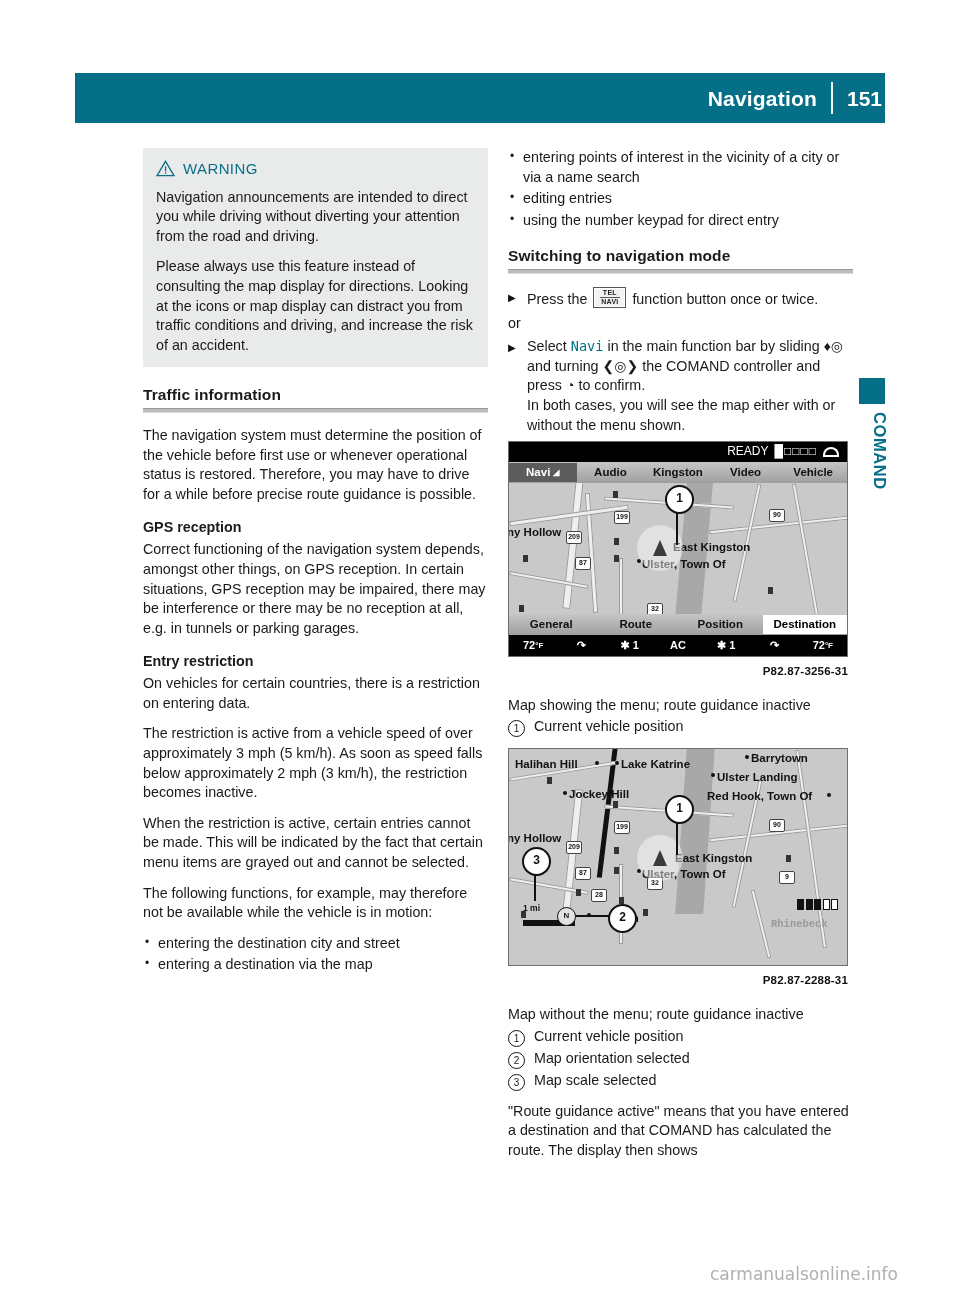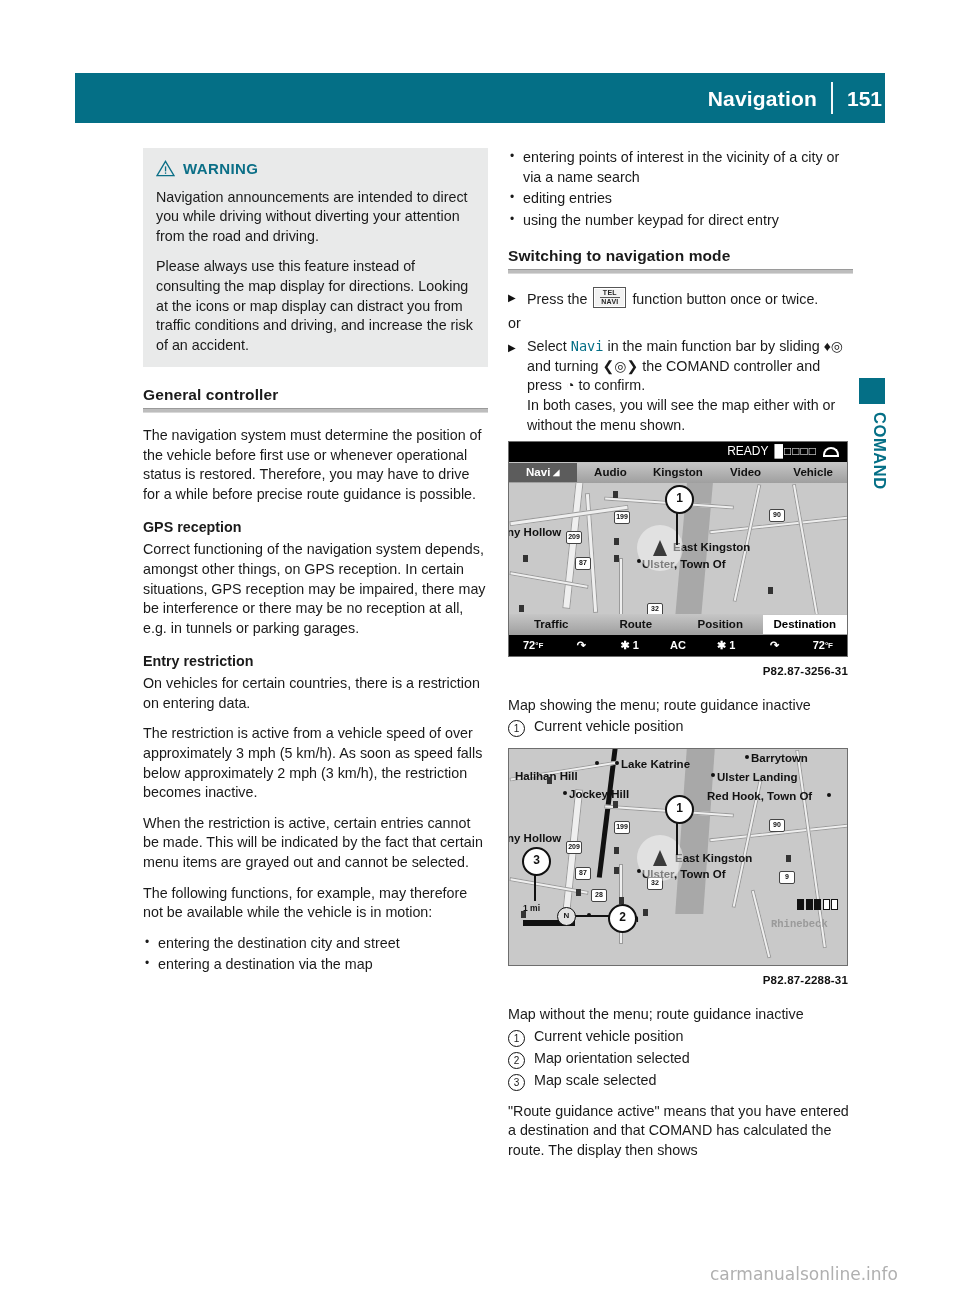--- a/index.html
+++ b/index.html
@@ -59,21 +59,21 @@
 
   
   .warning-box{
     background:#e9eaea;padding:11px 13px 12px 13px;margin-bottom:18px;
   }
   .warn-head{
     display:flex;align-items:center;gap:8px;margin-bottom:9px;
   }
   .warn-tri{display:block;}
   .warn-label{
-    color:#0b6f87;font-size:15px;font-weight:bold;letter-spacing:.4px;
+    color:#0b6f87;font-size:15px;font-weight:normal;letter-spacing:.4px;
   }
   .warning-box p{margin:0 0 11px 0;}
   .warning-box p:last-child{margin-bottom:0;}
 
   
   ul.dash{list-style:none;margin:0 0 11px 0;padding:0;}
   ul.dash li{
     position:relative;padding-left:15px;margin-bottom:2px;
   }
   ul.dash li:before{
@@ -247,21 +247,21 @@
           <path d="M9.5 1.3 L18 15.7 H1 Z" fill="none" stroke="#0b6f87" stroke-width="1.3"></path>
           <rect x="8.9" y="6.4" width="1.3" height="5" fill="#0b6f87"></rect>
           <rect x="8.9" y="12.4" width="1.3" height="1.4" fill="#0b6f87"></rect>
         </svg>
         <span class="warn-label">WARNING</span>
       </div>
       <p>Navigation announcements are intended to direct you while driving without diverting your attention from the road and driving.</p>
       <p>Please always use this feature instead of consulting the map display for directions. Looking at the icons or map display can distract you from traffic conditions and driving, and increase the risk of an accident.</p>
     </div>
 
-    <h2 class="section">General controller</h2>
+    <h2 class="section">Traffic information</h2>
     <div class="rule"></div>
 
     <p>The navigation system must determine the position of the vehicle before first use or whenever operational status is restored. Therefore, you may have to drive for a while before precise route guidance is possible.</p>
 
     <h3 class="sub">GPS reception</h3>
     <p>Correct functioning of the navigation system depends, amongst other things, on GPS reception. In certain situations, GPS reception may be impaired, there may be interference or there may be no reception at all, e.g. in tunnels or parking garages.</p>
 
     <h3 class="sub">Entry restriction</h3>
     <p>On vehicles for certain countries, there is a restriction on entering data.</p>
     <p>The restriction is active from a vehicle speed of over approximately 3 mph (5 km/h). As soon as speed falls below approximately 2 mph (3 km/h), the restriction becomes inactive.</p>
@@ -359,21 +359,21 @@
           <div class="callout-line" style="left:167px;top:20px;height:42px;"></div>
           <div class="callout" style="left:156px;top:2px;">1</div>
 
           <div class="mlabel" style="left:-2px;top:40px;">ny Hollow</div>
           <div class="mlabel" style="left:164px;top:55px;">East Kingston</div>
           <div class="mlabel" style="left:133px;top:72px;">Ulster, Town Of</div>
           <div class="dot" style="left:128px;top:76px;"></div>
         </div>
 
         <div class="bottombar">
-          <div class="bi">Traffic</div>
+          <div class="bi">General</div>
           <div class="bi">Route</div>
           <div class="bi">Position</div>
           <div class="bi sel">Destination</div>
         </div>
 
         <div class="climate">
           <span><span>72</span><span class="deg">°F</span></span>
           <span>↷</span>
           <span>✱ <span>1</span></span>
           <span>AC</span>
@@ -402,21 +402,21 @@
           <div class="road" style="left:60px;top:40px;width:8px;height:120px;transform:rotate(6deg);"></div>
           <div class="road" style="left:0;top:20px;width:110px;height:4px;transform:rotate(-9deg);"></div>
           <div class="road" style="left:95px;top:60px;width:130px;height:4px;transform:rotate(4deg);"></div>
           <div class="road" style="left:200px;top:82px;width:140px;height:4px;transform:rotate(-6deg);"></div>
           <div class="road" style="left:236px;top:30px;width:4px;height:130px;transform:rotate(12deg);"></div>
           <div class="road" style="left:300px;top:0;width:4px;height:200px;transform:rotate(-8deg);"></div>
           <div class="road" style="left:110px;top:115px;width:4px;height:80px;"></div>
           <div class="road" style="left:0;top:135px;width:80px;height:4px;transform:rotate(10deg);"></div>
           <div class="road" style="left:250px;top:140px;width:4px;height:70px;transform:rotate(-14deg);"></div>
 
-          <div class="mlabel" style="left:6px;top:18px;">Halihan Hill</div>
+          <div class="mlabel" style="left:6px;top:6px;">Halihan Hill</div>
           <div class="dot" style="left:86px;top:12px;"></div>
           <div class="mlabel" style="left:112px;top:6px;">Lake Katrine</div>
           <div class="dot" style="left:106px;top:12px;"></div>
           <div class="mlabel" style="left:242px;top:0px;">Barrytown</div>
           <div class="dot" style="left:236px;top:6px;"></div>
           <div class="mlabel" style="left:208px;top:19px;">Ulster Landing</div>
           <div class="dot" style="left:202px;top:24px;"></div>
           <div class="mlabel" style="left:60px;top:36px;">Jockey Hill</div>
           <div class="dot" style="left:54px;top:42px;"></div>
           <div class="mlabel" style="left:198px;top:38px;">Red Hook, Town Of</div>

